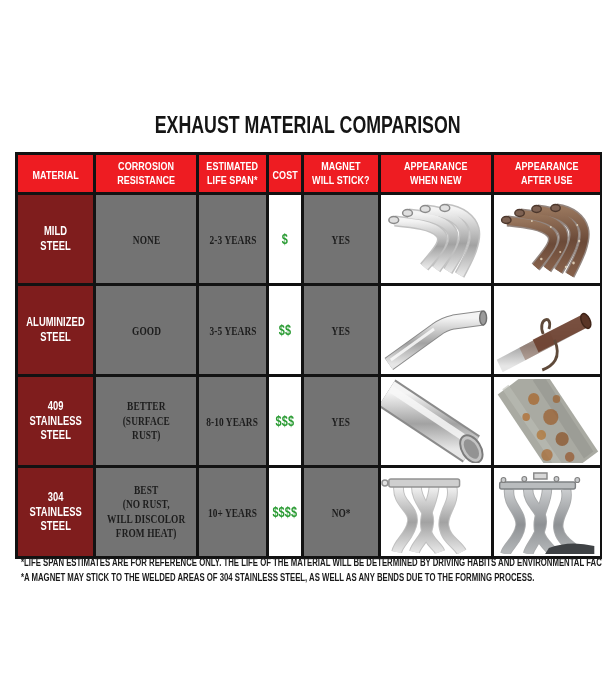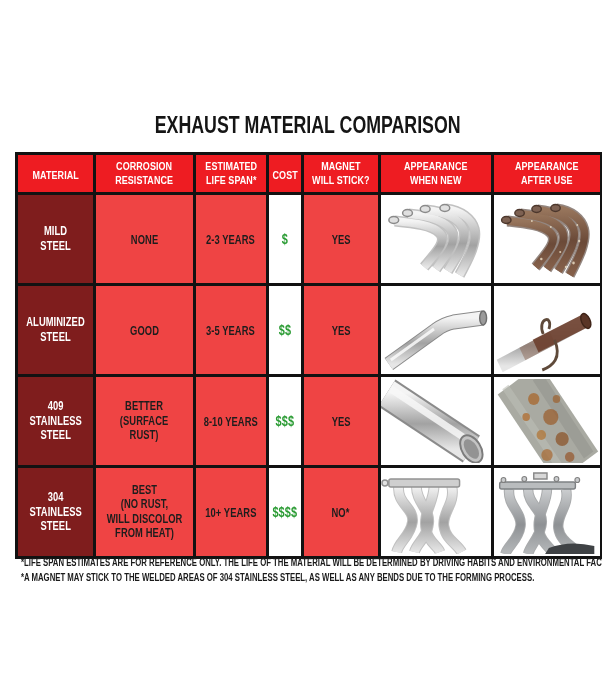--- a/index.html
+++ b/index.html
@@ -16,21 +16,21 @@
   table.cmp{
     position:absolute;left:15px;top:152px;border-collapse:collapse;table-layout:fixed;padding-left:48px;
   }
   table.cmp th,table.cmp td{
     border:3px solid #121212;text-align:center;vertical-align:middle;padding:0;overflow:hidden;
   }
   tr.hdr{height:40px;}
   tbody tr{height:90px;}
   th.hcell{background:#ee1c22;color:#ffffff;}
   td.mat{background:#7f1d1d;color:#ffffff;}
-  td.val{color:#1d1d1d;background:#ef4444;}
+  td.val{color:#1d1d1d;background:#737373;font-family:Liberation Serif, serif;}
   td.cost{background:#ffffff;}
   td.cost .ct{color:#2a9b33;font-size:14px;}
   .ct{
     display:inline-block;width:max-content;white-space:pre-line;
     transform:scaleX(0.78);transform-origin:center;
     font-size:12px;line-height:1.22;letter-spacing:0.1px;
   }
   th.hcell .ct{font-size:11.5px;line-height:1.25;}
   td.photo{background:#ffffff;}
   td.photo svg{display:block;margin:2px auto;}

